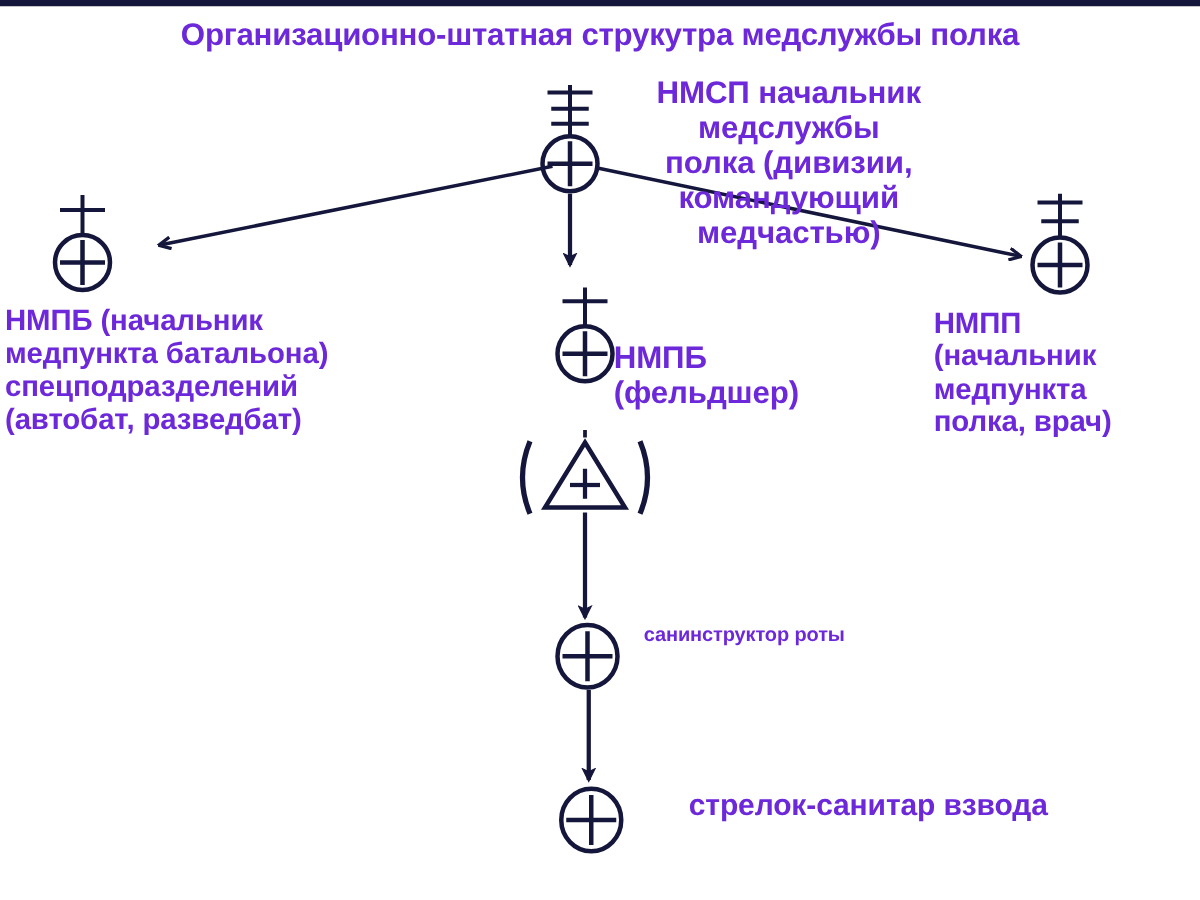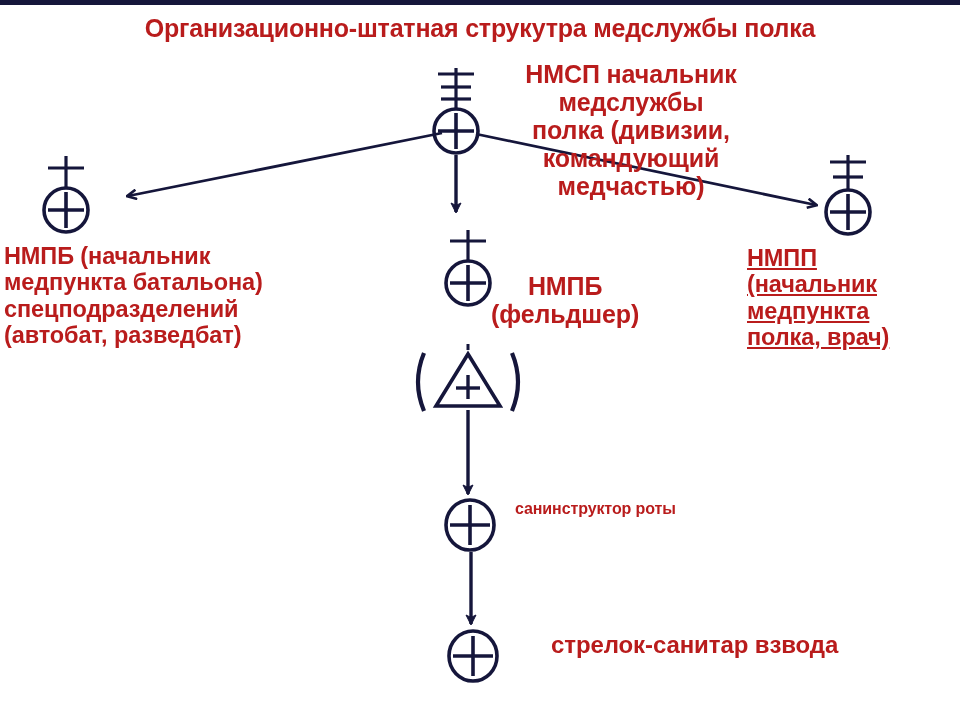--- a/index.html
+++ b/index.html
@@ -30,21 +30,21 @@
     left: 0;
     top: 0;
     width: 960px;
     height: 720px;
   }
   .lbl {
     position: absolute;
     font-weight: bold;
     line-height: 1.12;
     white-space: pre;
-    color: #b91c1c;
+    color: #6d28d9;
     letter-spacing: -0.1px;
   }
   #title {
     left: 0;
     top: 14px;
     width: 960px;
     text-align: center;
     font-size: 25px;
     font-weight: bold;
     letter-spacing: -0.2px;
@@ -58,27 +58,25 @@
   }
   #label-left {
     left: 4px;
     top: 243px;
     font-size: 23.5px;
   }
   #label-right {
     left: 747px;
     top: 245px;
     font-size: 23.5px;
-    text-decoration: underline;
   }
   #label-mid {
     left: 491px;
     top: 272px;
     font-size: 25px;
-    text-align: center;
   }
   #label-sanin {
     left: 515px;
     top: 500px;
     font-size: 16px;
   }
   #label-strelok {
     left: 535px;
     top: 632px;
     font-size: 24px;

